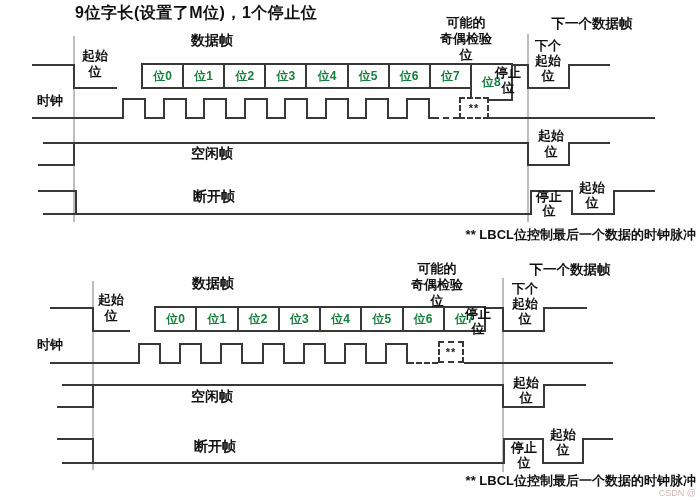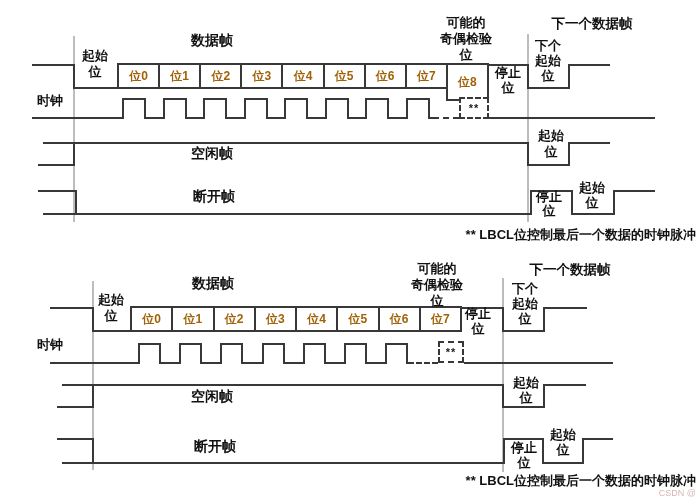--- a/index.html
+++ b/index.html
@@ -7,36 +7,37 @@
     position:relative;width:700px;height:500px;background:#ffffff;overflow:hidden;
     font-family:"Liberation Sans","DejaVu Sans",sans-serif;
   }
   .h{position:absolute;height:2px;background:#383838;z-index:2;}
   .h.dash{height:0;background:none;border-top:2px dashed #383838;}
   .v{position:absolute;width:2px;background:#383838;z-index:2;}
   .gv{position:absolute;width:2px;background:#bdbdbd;z-index:1;}
   .bitbox{
     position:absolute;box-sizing:border-box;border:2px solid #383838;background:#ffffff;
     display:flex;align-items:center;justify-content:center;
-    font-size:12px;font-weight:bold;color:#a16207;z-index:3;white-space:nowrap;
+    font-size:12px;font-weight:bold;color:#15803d;z-index:3;white-space:nowrap;margin-left:24px;
   }
   .dashbox{
     position:absolute;box-sizing:border-box;border:2px dashed #383838;background:#ffffff;
     display:flex;align-items:center;justify-content:center;
     font-size:11px;font-weight:bold;color:#1a1a1a;z-index:3;letter-spacing:1px;
   }
   .lbl{position:absolute;font-weight:bold;color:#111111;white-space:nowrap;z-index:4;line-height:1.05;}
   .lbl.c{transform:translateX(-50%);text-align:center;}
   .lbl.rt{text-align:right;}
   .watermark{position:absolute;z-index:5;font-size:9px;font-weight:normal;color:#d9b4b4;white-space:nowrap;}
 </style>
 </head>
 <body>
 
 <div class="stage" id="stage">
+    <div class="lbl" style="left: 75px; top: 5px; font-size: 16px; letter-spacing: 0.5px;">9位字长(设置了M位)，1个停止位</div>
     <div class="gv" style="left: 73px; top: 36px; height: 186px;"></div>
     <div class="gv" style="left: 527px; top: 34px; height: 188px;"></div>
     <div class="lbl c" style="left: 212px; top: 33px; font-size: 14px;">数据帧</div>
     <div class="lbl c" style="left: 466px; top: 16px; font-size: 13px;">可能的</div>
     <div class="lbl c" style="left: 466px; top: 32px; font-size: 13px;">奇偶检验</div>
     <div class="lbl c" style="left: 466px; top: 48px; font-size: 13px;">位</div>
     <div class="lbl c" style="left: 592px; top: 17px; font-size: 13.5px;">下一个数据帧</div>
     <div class="lbl c" style="left: 548px; top: 39px; font-size: 13px;">下个</div>
     <div class="lbl c" style="left: 548px; top: 54px; font-size: 13px;">起始</div>
     <div class="lbl c" style="left: 548px; top: 69px; font-size: 13px;">位</div>

